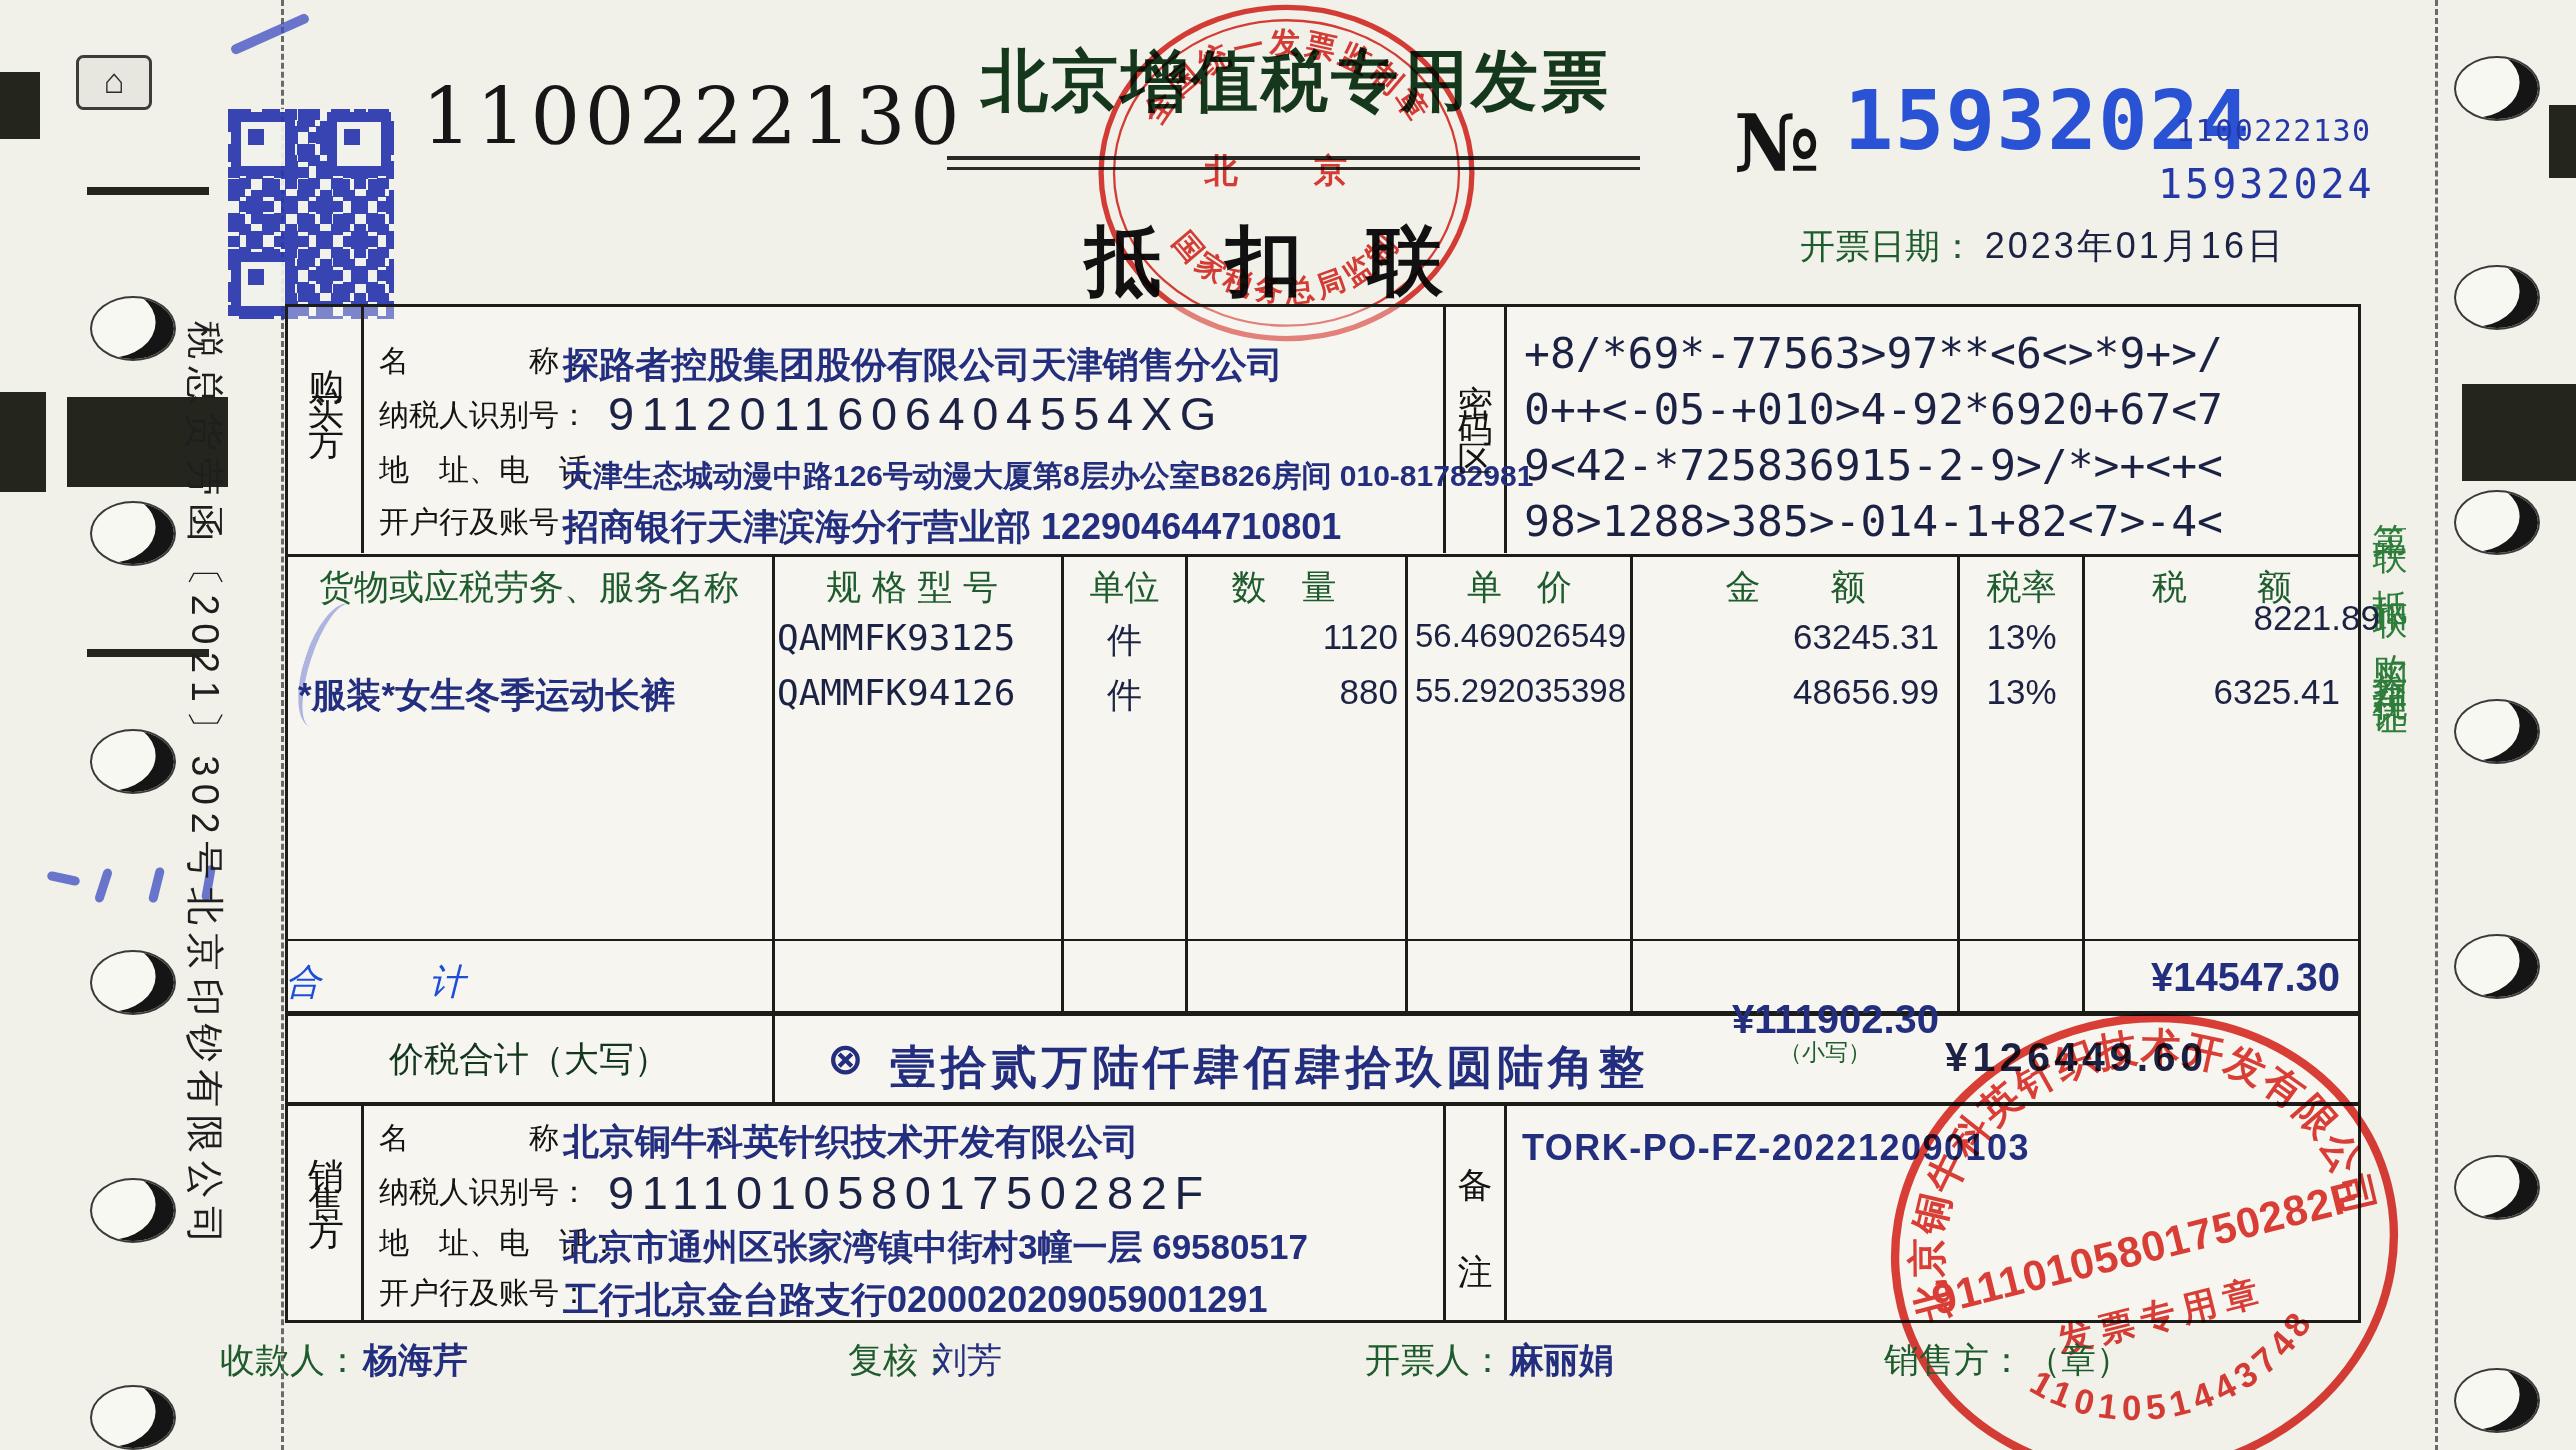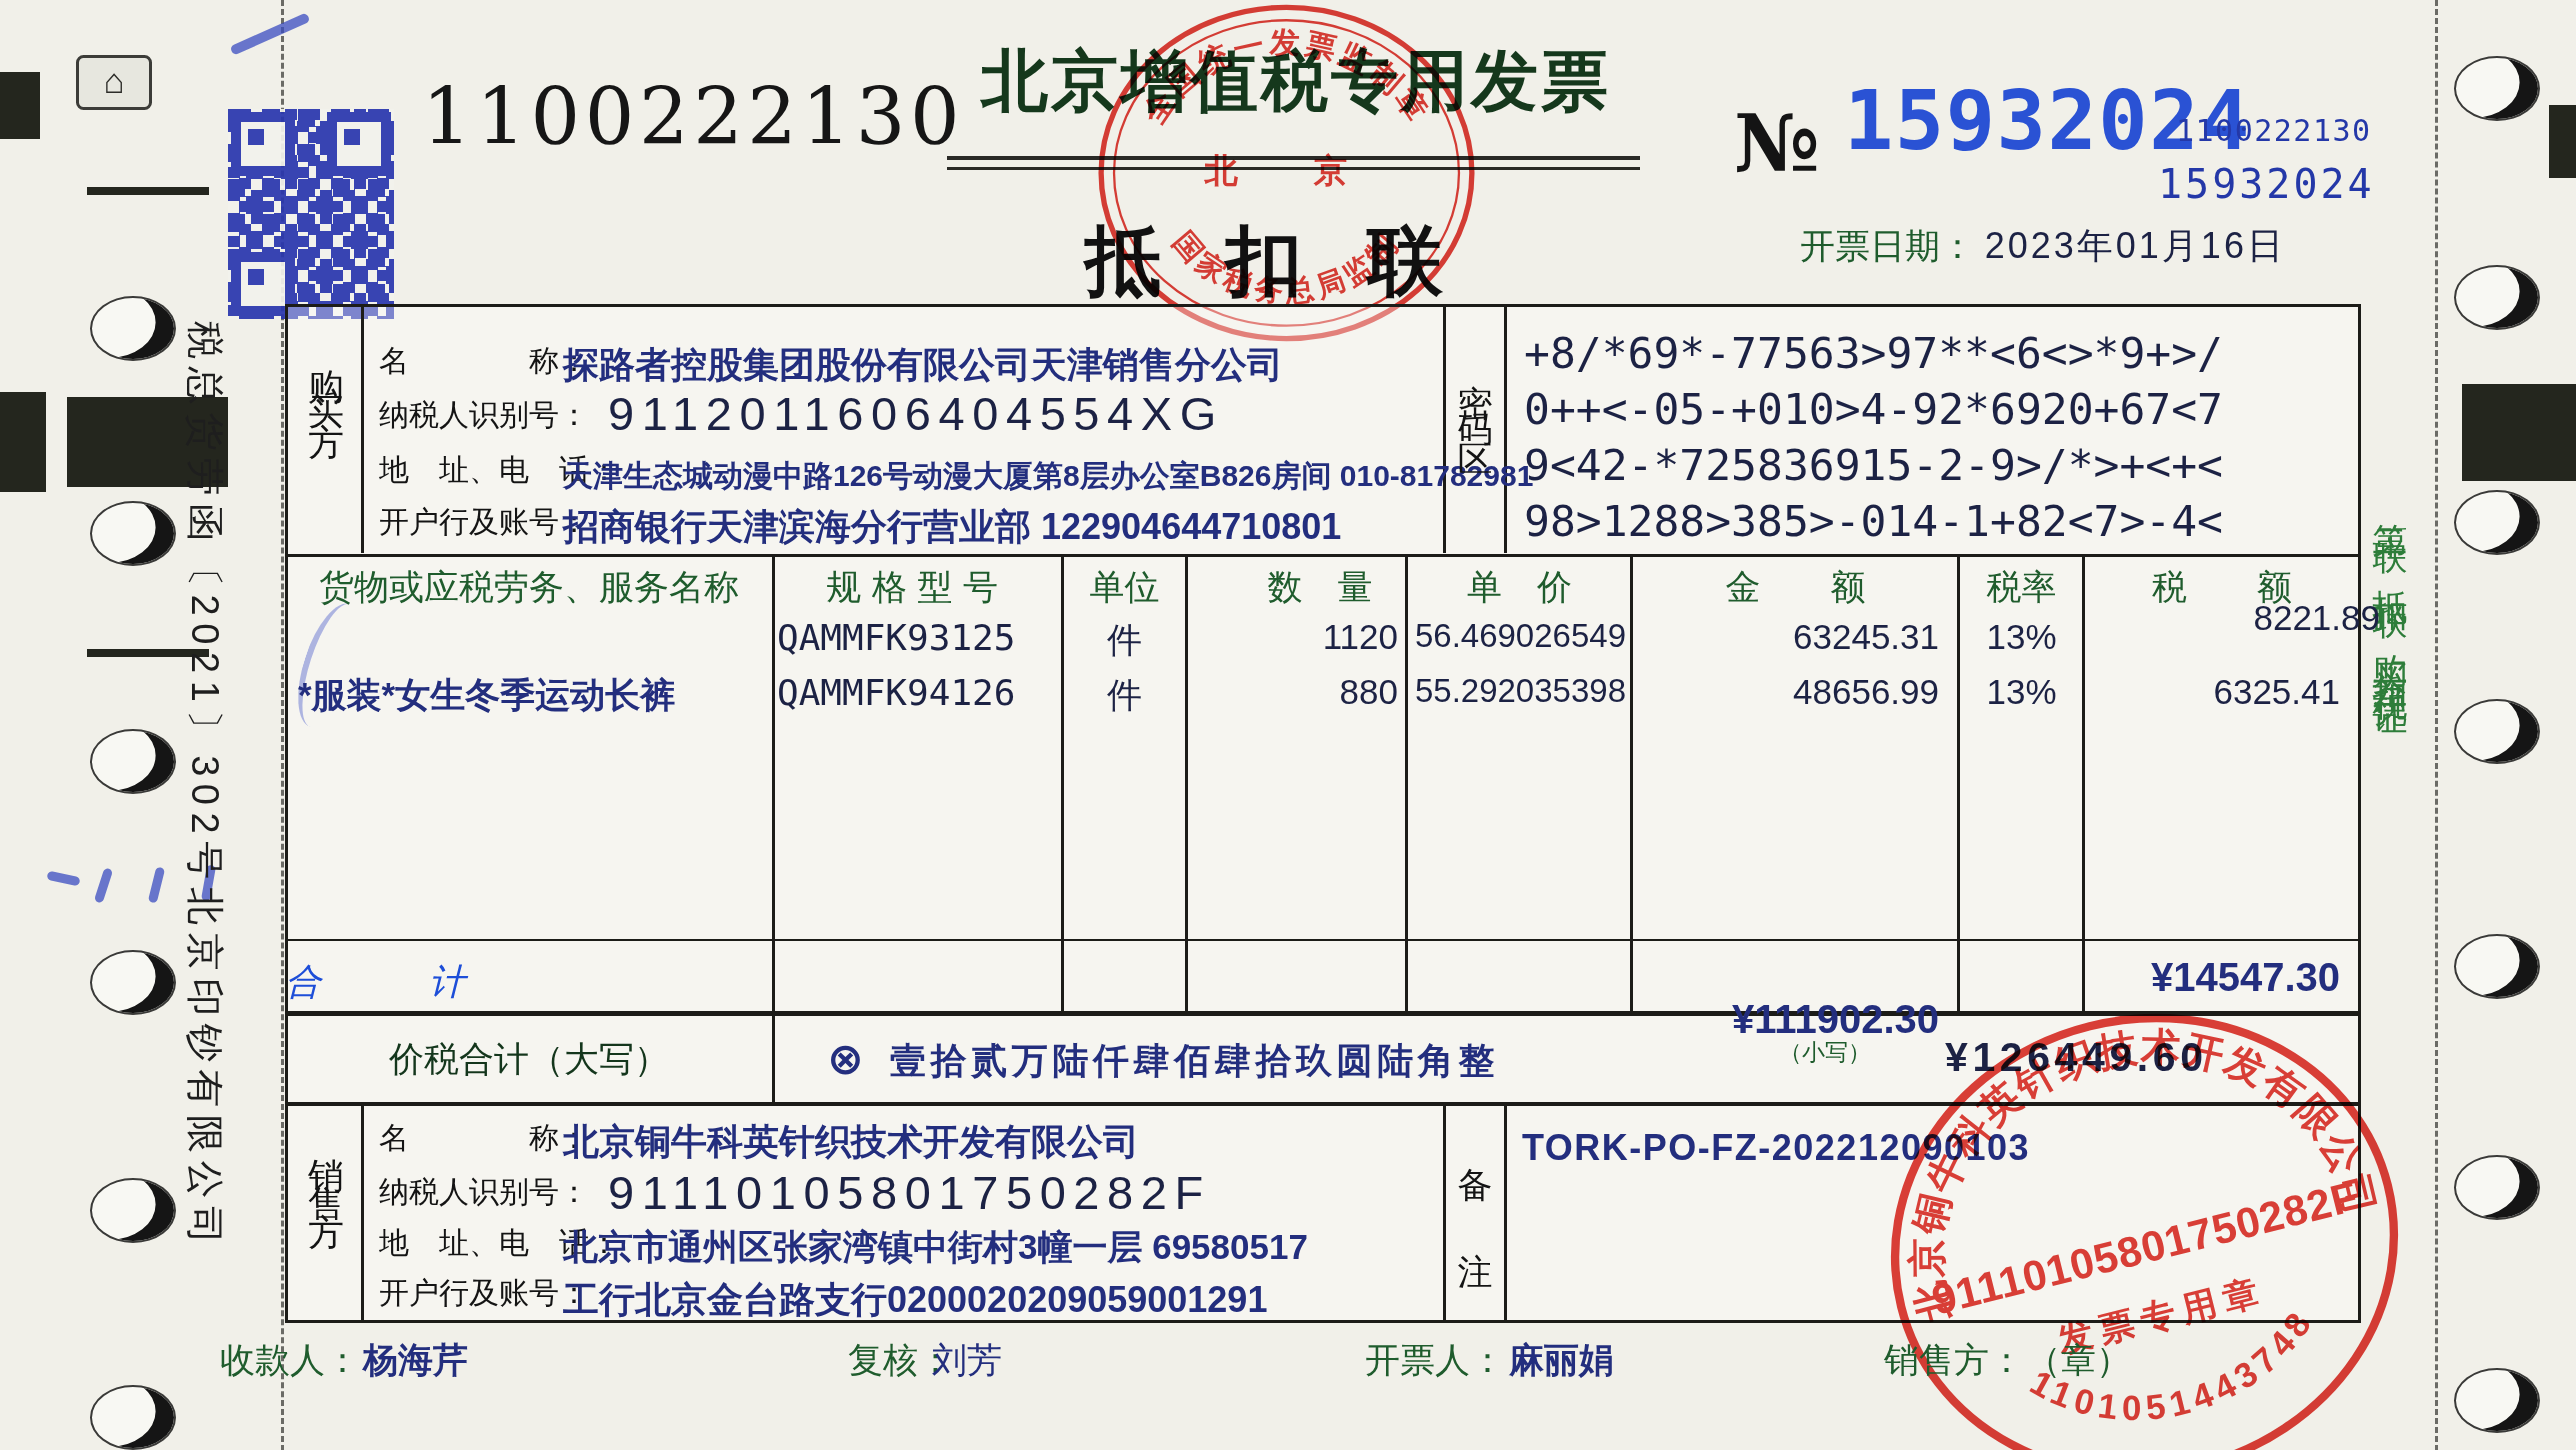--- a/index.html
+++ b/index.html
@@ -182,21 +182,21 @@
   <div class="pwd">
     <div>+8/*69*-77563&gt;97**&lt;6&lt;&gt;*9+&gt;/</div>
     <div>0++&lt;-05-+010&gt;4-92*6920+67&lt;7</div>
     <div>9&lt;42-*725836915-2-9&gt;/*&gt;+&lt;+&lt;</div>
     <div>98&gt;1288&gt;385&gt;-014-1+82&lt;7&gt;-4&lt;</div>
   </div>
 
   <div class="th" style="left:285px;top:564px;width:488px;">货物或应税劳务、服务名称</div>
   <div class="th" style="left:773px;top:564px;width:289px;letter-spacing:10.6px;">规格型号</div>
   <div class="th" style="left:1062px;top:564px;width:125px;">单位</div>
-  <div class="th" style="left:1210px;top:564px;width:220px;">数　量</div>
+  <div class="th" style="left:1174px;top:564px;width:220px;">数　量</div>
   <div class="th" style="left:1407px;top:564px;width:225px;">单　价</div>
   <div class="th" style="left:1632px;top:564px;width:327px;">金　　额</div>
   <div class="th" style="left:1959px;top:564px;width:125px;">税率</div>
   <div class="th" style="left:2083px;top:564px;width:278px;">税　　额</div>
 
   <div class="td val-dark mono" style="left:777px;top:617px;font-size:36px;">QAMMFK93125</div>
   <div class="td val-dark" style="left:1062px;top:617px;width:125px;text-align:center;">件</div>
   <div class="td val-dark right" style="left:1187px;top:617px;width:211px;">1120</div>
   <div class="td val-dark right" style="left:1407px;top:617px;width:219px;font-size:33px;">56.469026549</div>
   <div class="td val-dark right" style="left:1632px;top:617px;width:307px;">63245.31</div>
@@ -211,21 +211,21 @@
   <div class="td val-dark right" style="left:1632px;top:672px;width:307px;">48656.99</div>
   <div class="td val-dark" style="left:1959px;top:672px;width:125px;text-align:center;">13%</div>
   <div class="td val-dark right" style="left:2083px;top:672px;width:257px;">6325.41</div>
 
   <div class="td" style="left:285px;top:958px;width:488px;text-align:left;font-size:36px;color:#1d4ed8;font-style:italic;">合　　　计</div>
   <div class="td val-navy right" style="left:1632px;top:997px;width:307px;font-size:40px;font-weight:bold;">¥111902.30</div>
   <div class="td val-navy right" style="left:2083px;top:955px;width:257px;font-size:40px;font-weight:bold;">¥14547.30</div>
 
   <div class="td" style="left:285px;top:1036px;width:488px;text-align:center;font-size:35px;color:#14361c;">价税合计（大写）</div>
   <div class="td val-navy" style="left:827px;top:1033px;font-size:44px;font-weight:bold;">⊗</div>
-  <div class="td val-navy" style="left:890px;top:1037px;font-size:36px;font-weight:bold;letter-spacing:4.6px;">壹拾贰万陆仟肆佰肆拾玖圆陆角整</div>
+  <div class="td val-navy" style="left:890px;top:1037px;font-size:46px;font-weight:bold;letter-spacing:4.6px;">壹拾贰万陆仟肆佰肆拾玖圆陆角整</div>
   <div class="td lbl-green" style="left:1779px;top:1037px;font-size:23px;">（小写）</div>
   <div class="td val-dark" style="left:1945px;top:1034px;font-size:41px;font-weight:bold;letter-spacing:4.6px;">¥126449.60</div>
 
   <div class="party" style="left:301px;top:1131px;">销售方</div>
   <div class="flabel" style="left:379px;top:1118px;">名　　　　称：</div>
   <div class="fval val-navy" style="left:563px;top:1118px;font-size:36px;font-weight:bold;">北京铜牛科英针织技术开发有限公司</div>
   <div class="flabel" style="left:379px;top:1172px;">纳税人识别号：</div>
   <div class="fval val-dark" style="left:608px;top:1165px;font-size:47px;letter-spacing:7.6px;">91110105801750282F</div>
   <div class="flabel" style="left:379px;top:1223px;">地　址、电　话：</div>
   <div class="fval val-navy" style="left:563px;top:1224px;font-size:35px;font-weight:bold;">北京市通州区张家湾镇中街村3幢一层 69580517</div>

